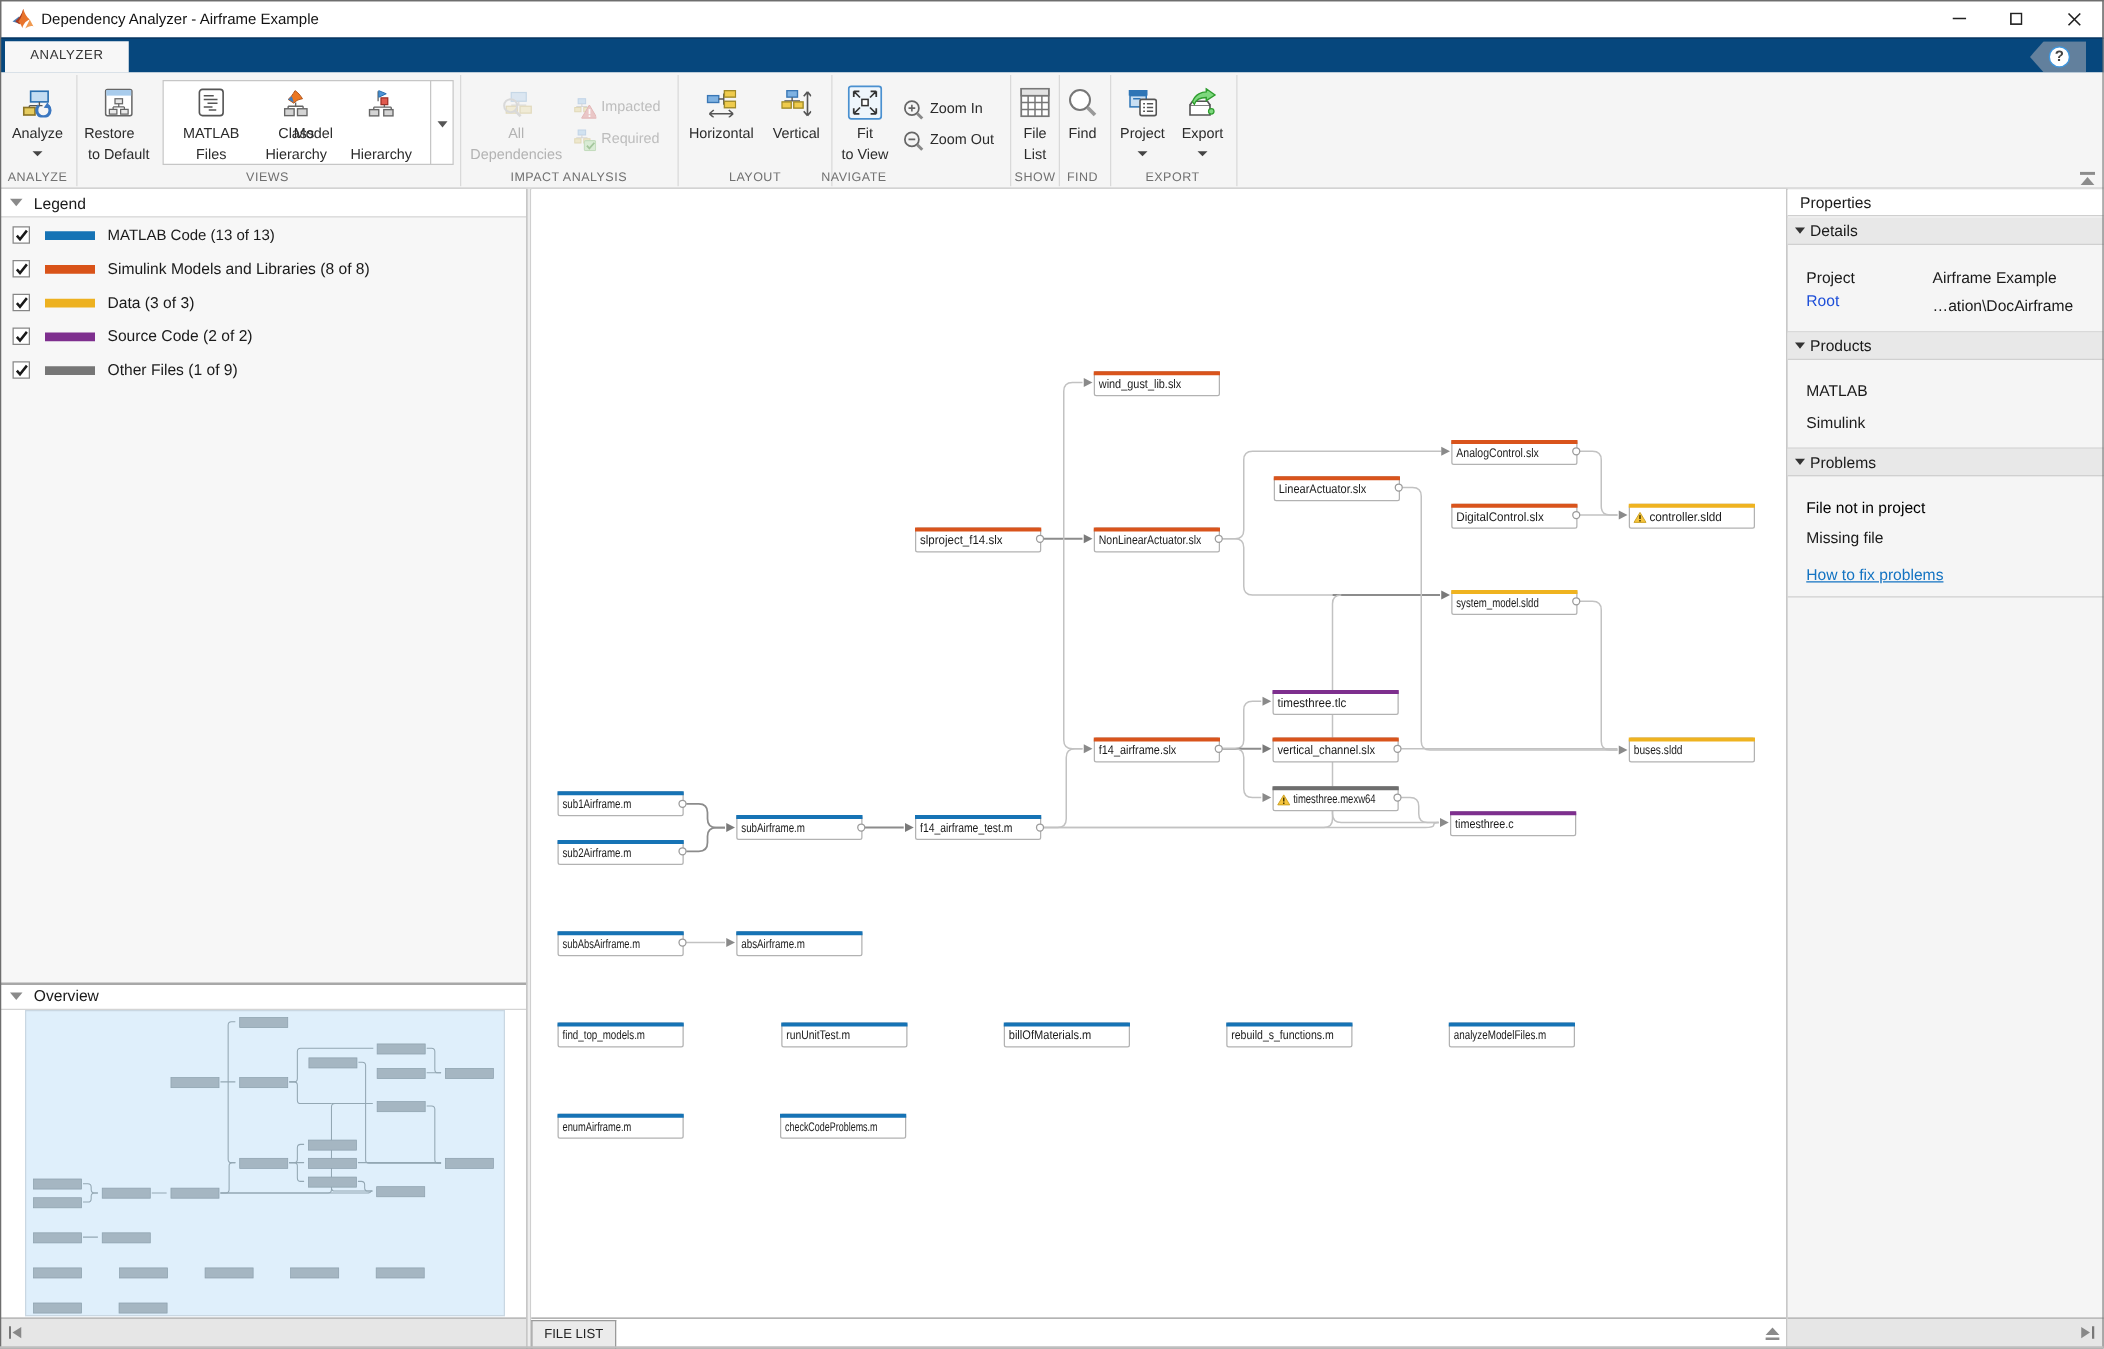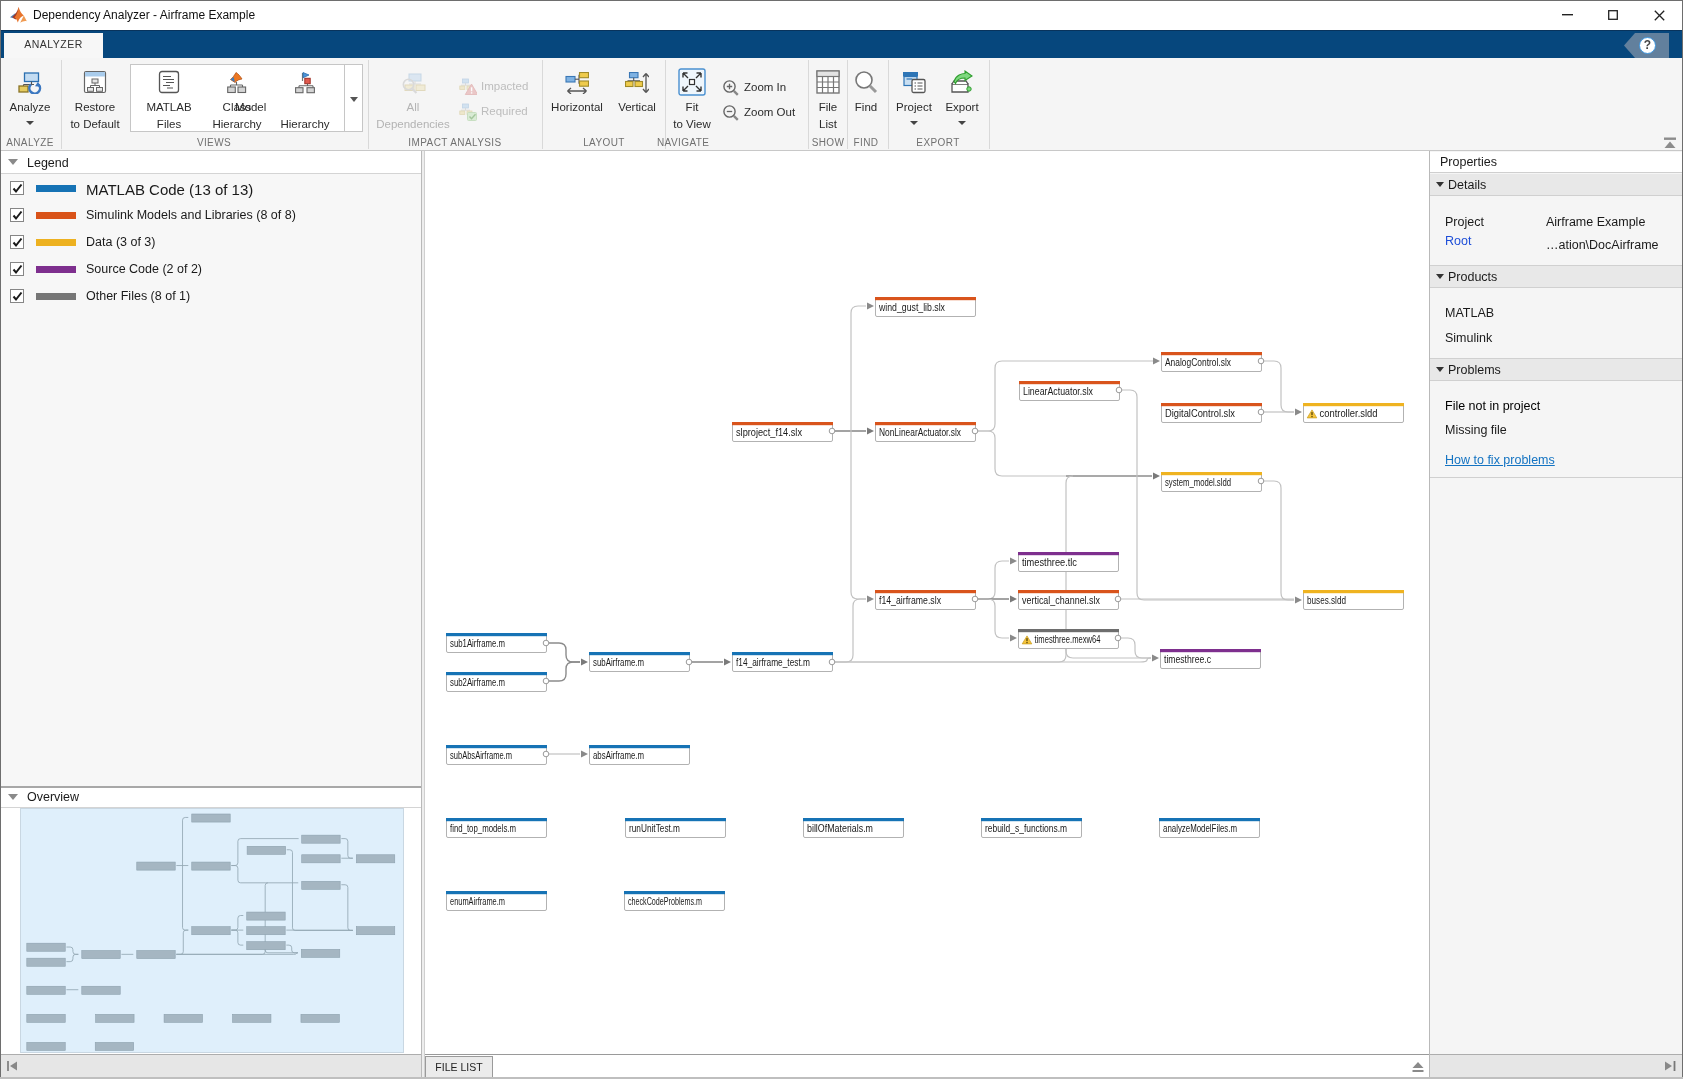--- a/index.html
+++ b/index.html
@@ -43,21 +43,21 @@
 <div style="position:absolute;left:26px;top:121px;width:0;height:0;border-left:4px solid transparent;border-right:4px solid transparent;border-top:4.5px solid #444"></div>
 <div style="position:absolute;left:61px;top:60px;width:1px;height:89px;background:#D9D9D9"></div>
 <svg style="position:absolute;left:83.0px;top:70px" width="24" height="24" viewBox="0 0 24 24">
 <rect x="1.5" y="1.5" width="21" height="21" rx="1.5" fill="#fff" stroke="#666" stroke-width="1.2"></rect>
 <rect x="2" y="2" width="20" height="4.5" fill="#A9CCEC"></rect>
 <rect x="9" y="9" width="6" height="4" fill="#E8E8E8" stroke="#666" stroke-width="1"></rect>
 <path d="M12 13 v2.5 M7.5 15.5 h9 M7.5 15.5 v2 M16.5 15.5 v2" stroke="#666" stroke-width="1" fill="none"></path>
 <rect x="4.5" y="17.5" width="6" height="3.8" fill="#E8E8E8" stroke="#666" stroke-width="1"></rect>
 <rect x="13.5" y="17.5" width="6" height="3.8" fill="#E8E8E8" stroke="#666" stroke-width="1"></rect>
 </svg>
-<div style="position:absolute;left:25px;top:101.0px;width:140px;text-align:center;font-size:11.5px;color:#2b2b2b">Restore</div>
+<div style="position:absolute;left:25px;top:101.0px;width:125px;text-align:center;font-size:11.5px;color:#2b2b2b">Restore</div>
 <div style="position:absolute;left:25px;top:117.5px;width:140px;text-align:center;font-size:11.5px;color:#2b2b2b">to Default</div>
 <div style="position:absolute;left:130px;top:64px;width:233px;height:68px;background:#fff;border:1px solid #C6C6C6"></div>
 <div style="position:absolute;left:344px;top:64px;width:1px;height:68px;background:#C6C6C6"></div>
 <div style="position:absolute;left:350px;top:97px;width:0;height:0;border-left:4.5px solid transparent;border-right:4.5px solid transparent;border-top:5px solid #555"></div>
 <svg style="position:absolute;left:157.0px;top:70px" width="24" height="24" viewBox="0 0 24 24">
 <rect x="2.5" y="1.5" width="19" height="21" rx="2.5" fill="#fff" stroke="#555" stroke-width="1.3"></rect>
 <path d="M6 6.5 h8 M6 9.5 h11 M9 12.5 h8 M6 15.5 h7 M10 18 h6" stroke="#555" stroke-width="1.2"></path>
 </svg>
 <div style="position:absolute;left:99px;top:101.0px;width:140px;text-align:center;font-size:11.5px;color:#2b2b2b">MATLAB</div>
 <div style="position:absolute;left:99px;top:117.5px;width:140px;text-align:center;font-size:11.5px;color:#2b2b2b">Files</div>
@@ -197,21 +197,21 @@
 <div class="abs" style="left:0;top:152px;width:421px;height:902px;background:#F7F7F7"></div>
 <div class="abs" style="left:0;top:152px;width:421px;height:22px;background:#FFF;border-bottom:1px solid #D4D4D4"></div>
 <div class="abs" style="left:8px;top:159px;width:0;height:0;border-left:5px solid transparent;border-right:5px solid transparent;border-top:6px solid #8A8A8A"></div>
 <div class="abs" style="left:27px;top:156px;font-size:12.5px;color:#1a1a1a">Legend</div>
 
     <div style="position:absolute;left:10px;top:181px;width:14px;height:14px;background:#fff;border:1px solid #868686"></div>
     <svg style="position:absolute;left:11px;top:182px" width="13" height="13" viewBox="0 0 13 13">
     <path d="M2.5 6.5 L5 9.5 L10.5 2.5" fill="none" stroke="#1a1a1a" stroke-width="2"></path>
   </svg>
     <div style="position:absolute;left:36px;top:184.5px;width:40px;height:7px;background:#1673B5"></div>
-    <div style="position:absolute;left:86px;top:181px;font-size:15px;color:#1a1a1a">MATLAB Code (13 of 13)</div>
+    <div style="position:absolute;left:86px;top:181px;font-size:12px;color:#1a1a1a">MATLAB Code (13 of 13)</div>
     <div style="position:absolute;left:10px;top:208px;width:14px;height:14px;background:#fff;border:1px solid #868686"></div>
     <svg style="position:absolute;left:11px;top:209px" width="13" height="13" viewBox="0 0 13 13">
     <path d="M2.5 6.5 L5 9.5 L10.5 2.5" fill="none" stroke="#1a1a1a" stroke-width="2"></path>
   </svg>
     <div style="position:absolute;left:36px;top:211.5px;width:40px;height:7px;background:#D95319"></div>
     <div style="position:absolute;left:86px;top:208px;font-size:12.5px;color:#1a1a1a">Simulink Models and Libraries (8 of 8)</div>
     <div style="position:absolute;left:10px;top:235px;width:14px;height:14px;background:#fff;border:1px solid #868686"></div>
     <svg style="position:absolute;left:11px;top:236px" width="13" height="13" viewBox="0 0 13 13">
     <path d="M2.5 6.5 L5 9.5 L10.5 2.5" fill="none" stroke="#1a1a1a" stroke-width="2"></path>
   </svg>
@@ -221,21 +221,21 @@
     <svg style="position:absolute;left:11px;top:263px" width="13" height="13" viewBox="0 0 13 13">
     <path d="M2.5 6.5 L5 9.5 L10.5 2.5" fill="none" stroke="#1a1a1a" stroke-width="2"></path>
   </svg>
     <div style="position:absolute;left:36px;top:265.5px;width:40px;height:7px;background:#7E2F8E"></div>
     <div style="position:absolute;left:86px;top:262px;font-size:12.5px;color:#1a1a1a">Source Code (2 of 2)</div>
     <div style="position:absolute;left:10px;top:289px;width:14px;height:14px;background:#fff;border:1px solid #868686"></div>
     <svg style="position:absolute;left:11px;top:290px" width="13" height="13" viewBox="0 0 13 13">
     <path d="M2.5 6.5 L5 9.5 L10.5 2.5" fill="none" stroke="#1a1a1a" stroke-width="2"></path>
   </svg>
     <div style="position:absolute;left:36px;top:292.5px;width:40px;height:7px;background:#767676"></div>
-    <div style="position:absolute;left:86px;top:289px;font-size:12.5px;color:#1a1a1a">Other Files (8 of 1)</div>
+    <div style="position:absolute;left:86px;top:289px;font-size:12.5px;color:#1a1a1a">Other Files (1 of 9)</div>
 
 <div class="abs" style="left:0;top:786px;width:421px;height:2px;background:#A8A8A8"></div>
 <div class="abs" style="left:0;top:788px;width:421px;height:20px;background:#FFF;border-bottom:1px solid #D4D4D4"></div>
 <div class="abs" style="left:8px;top:794px;width:0;height:0;border-left:5px solid transparent;border-right:5px solid transparent;border-top:6px solid #8A8A8A"></div>
 <div class="abs" style="left:27px;top:790px;font-size:12.5px;color:#1a1a1a">Overview</div>
 <div class="abs" style="left:0;top:808px;width:421px;height:246px;background:#FFF"></div>
 <div class="abs" style="left:20px;top:808px;width:384px;height:245px;background:#DFEFFB;border:1px solid #C9D7E2"></div>
 
 <div class="abs" style="left:0;top:1054px;width:421px;height:25px;background:#E6E6E6;border-top:1px solid #ADADAD"></div>
 <svg class="abs" style="left:6px;top:1060px" width="12" height="12" viewBox="0 0 12 12">

